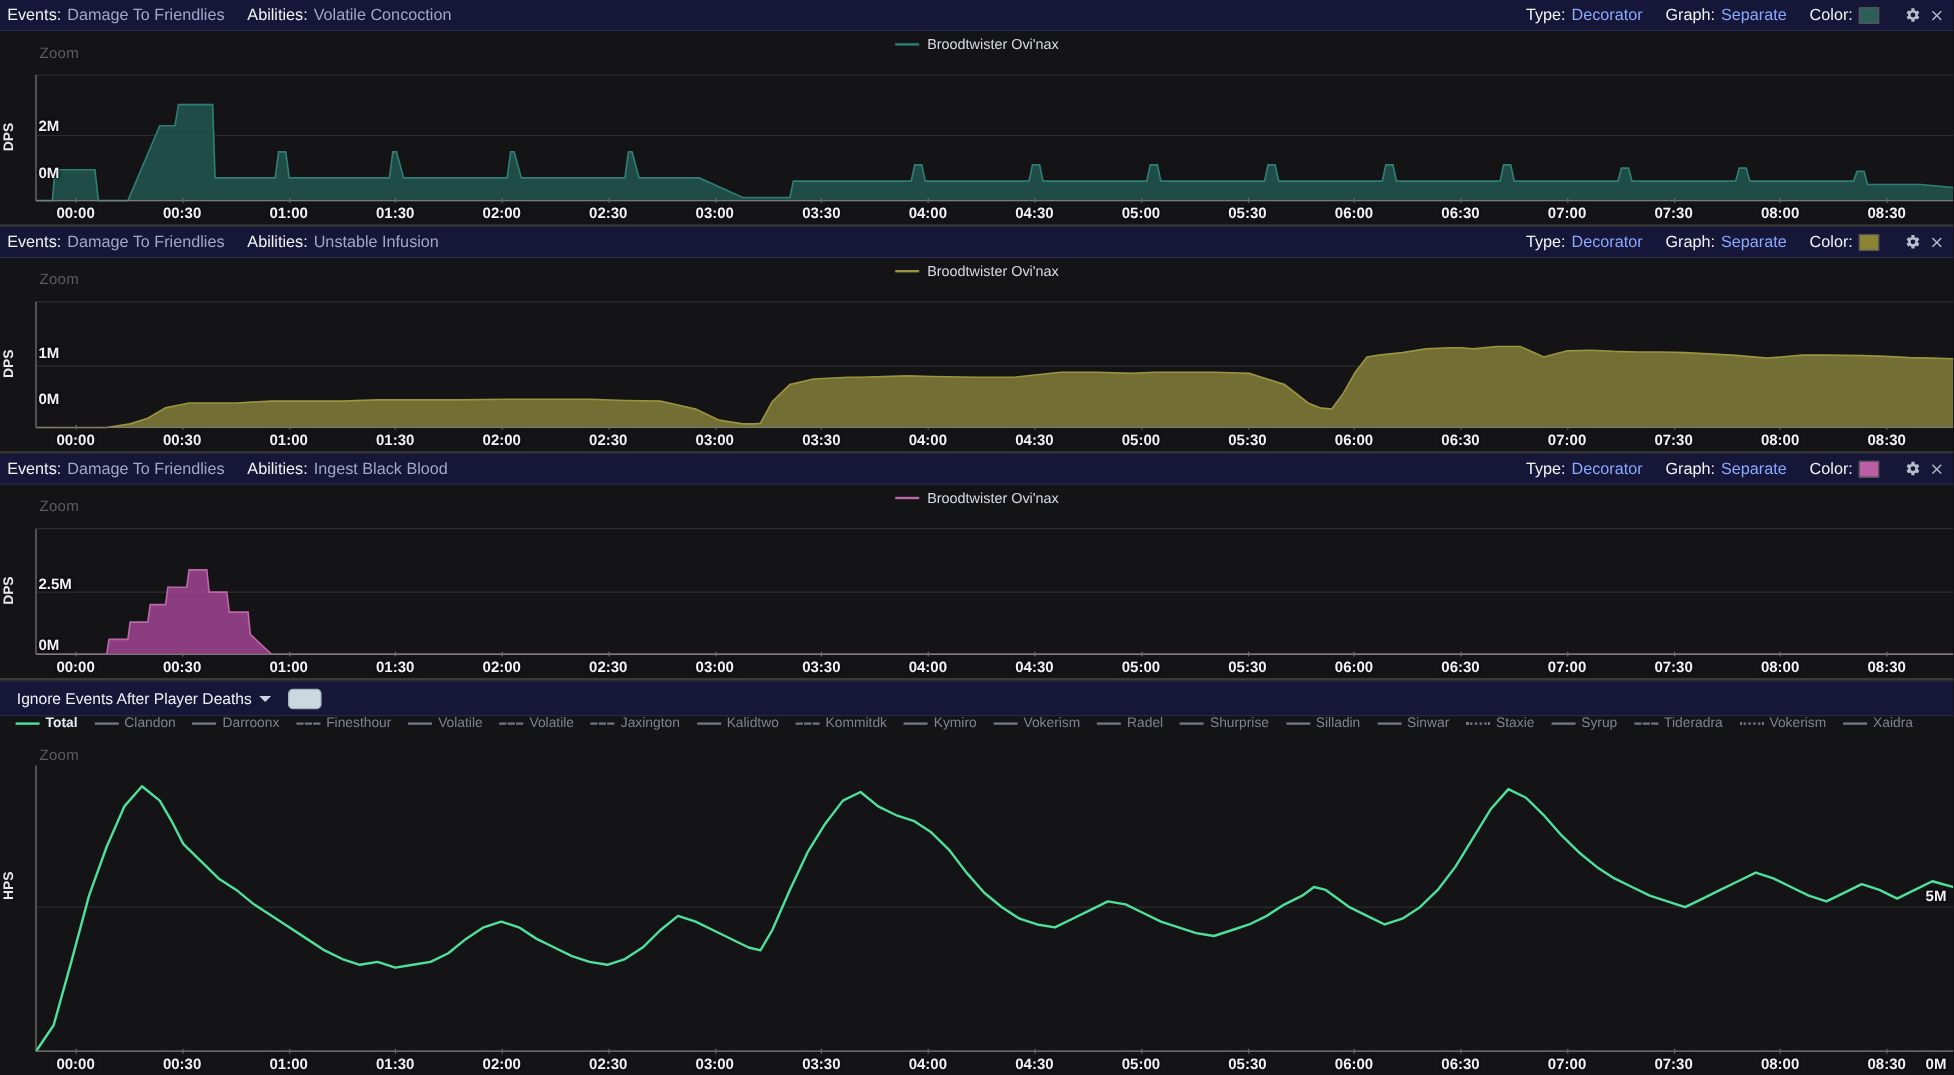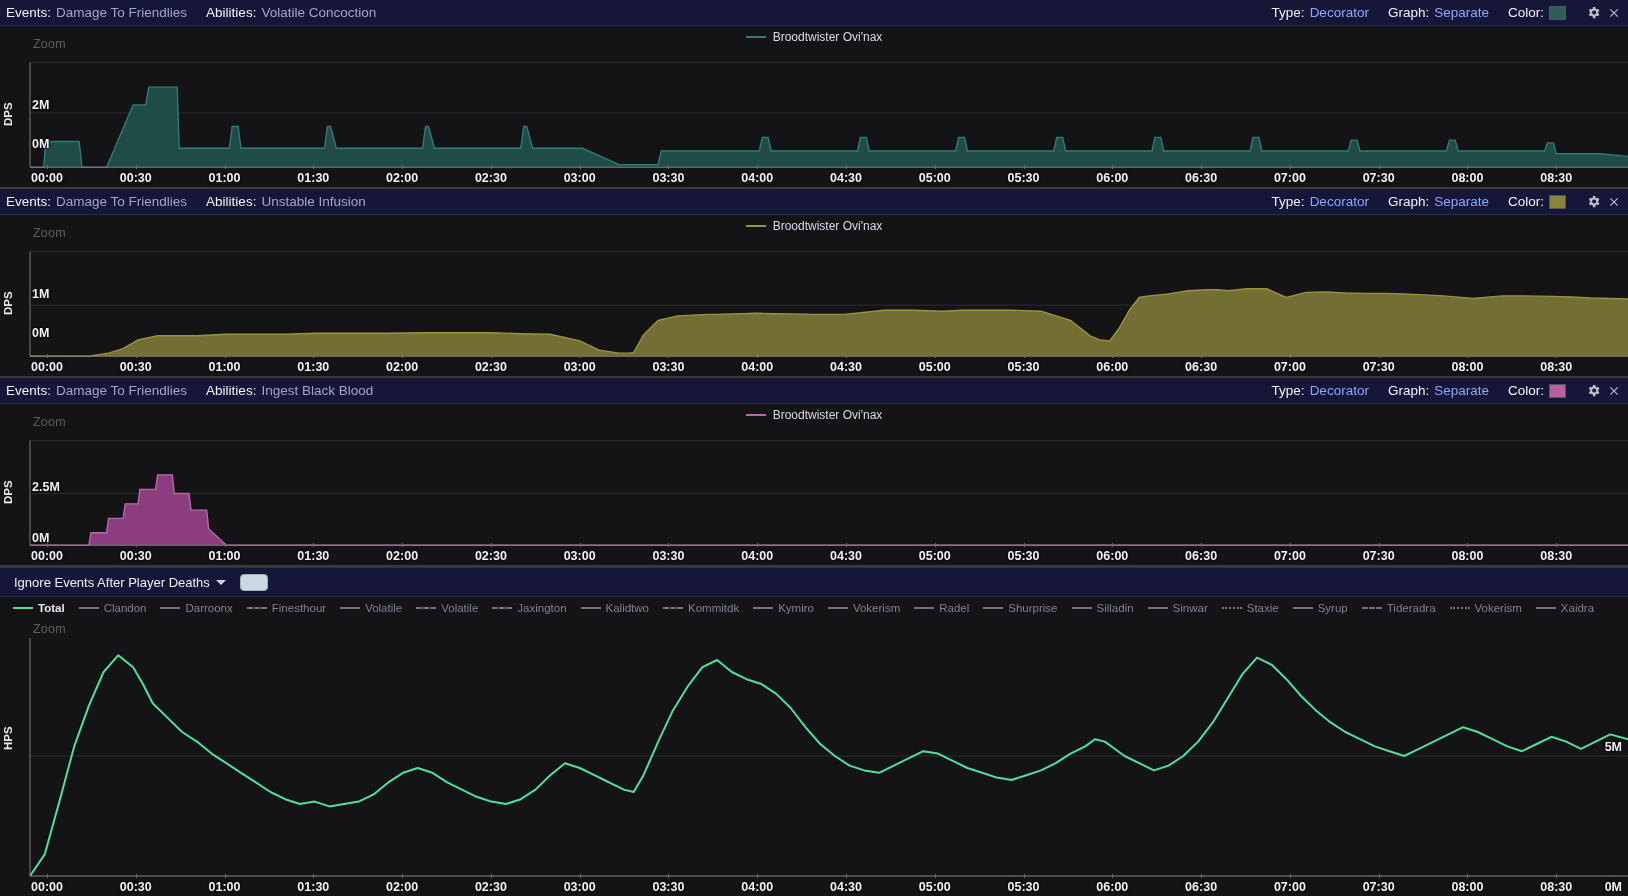--- a/index.html
+++ b/index.html
@@ -46,21 +46,21 @@
     white-space:nowrap;
   }
   .ytick{
     position:absolute; left:32px;
     font-size:12.5px; color:#f2f2f5; font-weight:700;
     text-shadow:0 0 3px #000, 0 0 2px #000;
     pointer-events:none;
   }
   .ytick.right{ left:auto; right:6px;}
   .xaxis{
-    position:absolute; left:0; right:0; bottom:0; height:20px;
+    position:absolute; left:16px; right:0; bottom:0; height:20px;
   }
   .xtick{
     position:absolute; bottom:2px;
     font-size:12.5px; color:#f2f2f5; font-weight:700;
     transform:translateX(-50%);
     text-shadow:0 0 3px #000;
     white-space:nowrap;
   }
   .axisline{ position:absolute; background:#6a6a6a;}
   .chart-legend{
@@ -90,21 +90,21 @@
   .fe-label{ color:#cfd3e6; font-size:13px;}
   .fe-input{
     width:222px; height:18px; background:#c9d9df; border:1px solid #8fa3a9; border-radius:4px;
   }
   .gear-wrap{ display:flex; align-items:center; gap:2px; color:#dfe3ee;}
   .win-btn{ color:#dfe3ee; font-size:14px; line-height:1; display:flex; align-items:center;}
 
   
   .player-legend{
     height:21px; min-height:21px; background:#141416;
-    display:flex; align-items:center; gap:0px;
+    display:flex; align-items:flex-start; gap:0px;
     padding:0 6px; overflow:hidden;
     font-size:11.5px;
   }
   .pl-item{ display:flex; align-items:center; gap:5px; padding:0 7px; white-space:nowrap;}
   .pl-name{ color:#7f8390; }
   .pl-item.active .pl-name{ color:#e6e9f2; font-weight:700;}
   .pl-line{ width:20px; height:0; flex:none;}
 
   .hps-panel{ position:relative; flex:1 1 auto; background:#141416;}
 </style>

